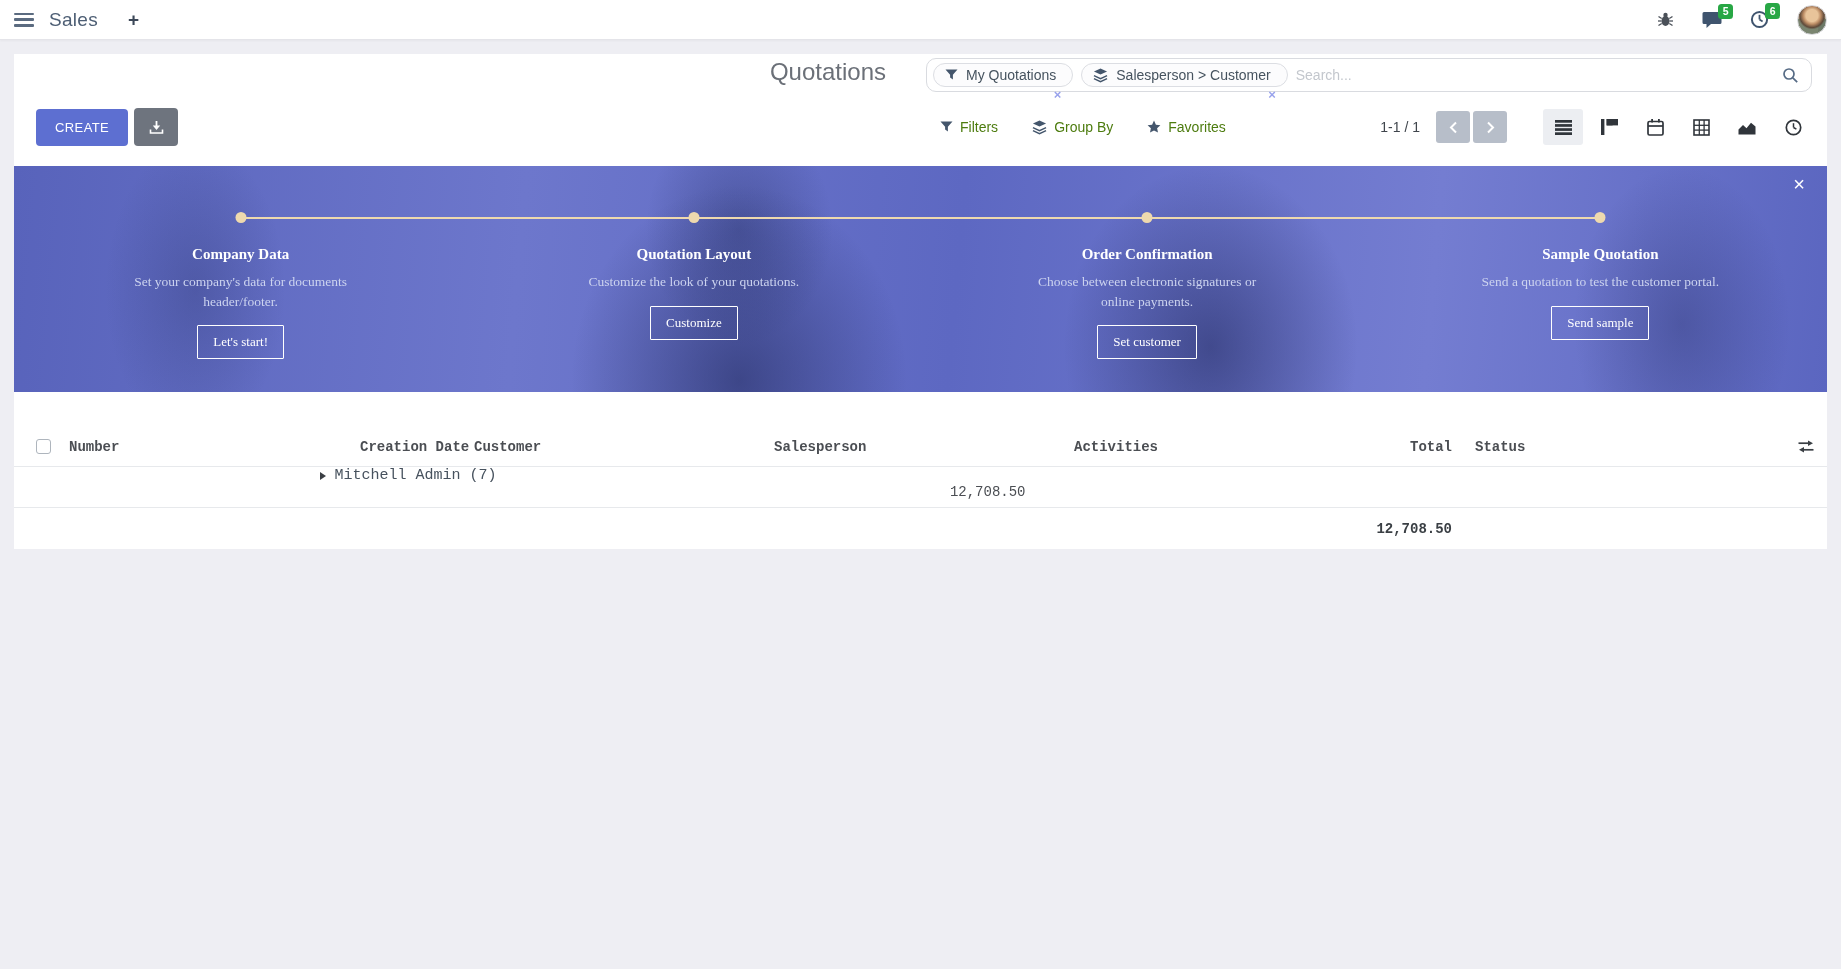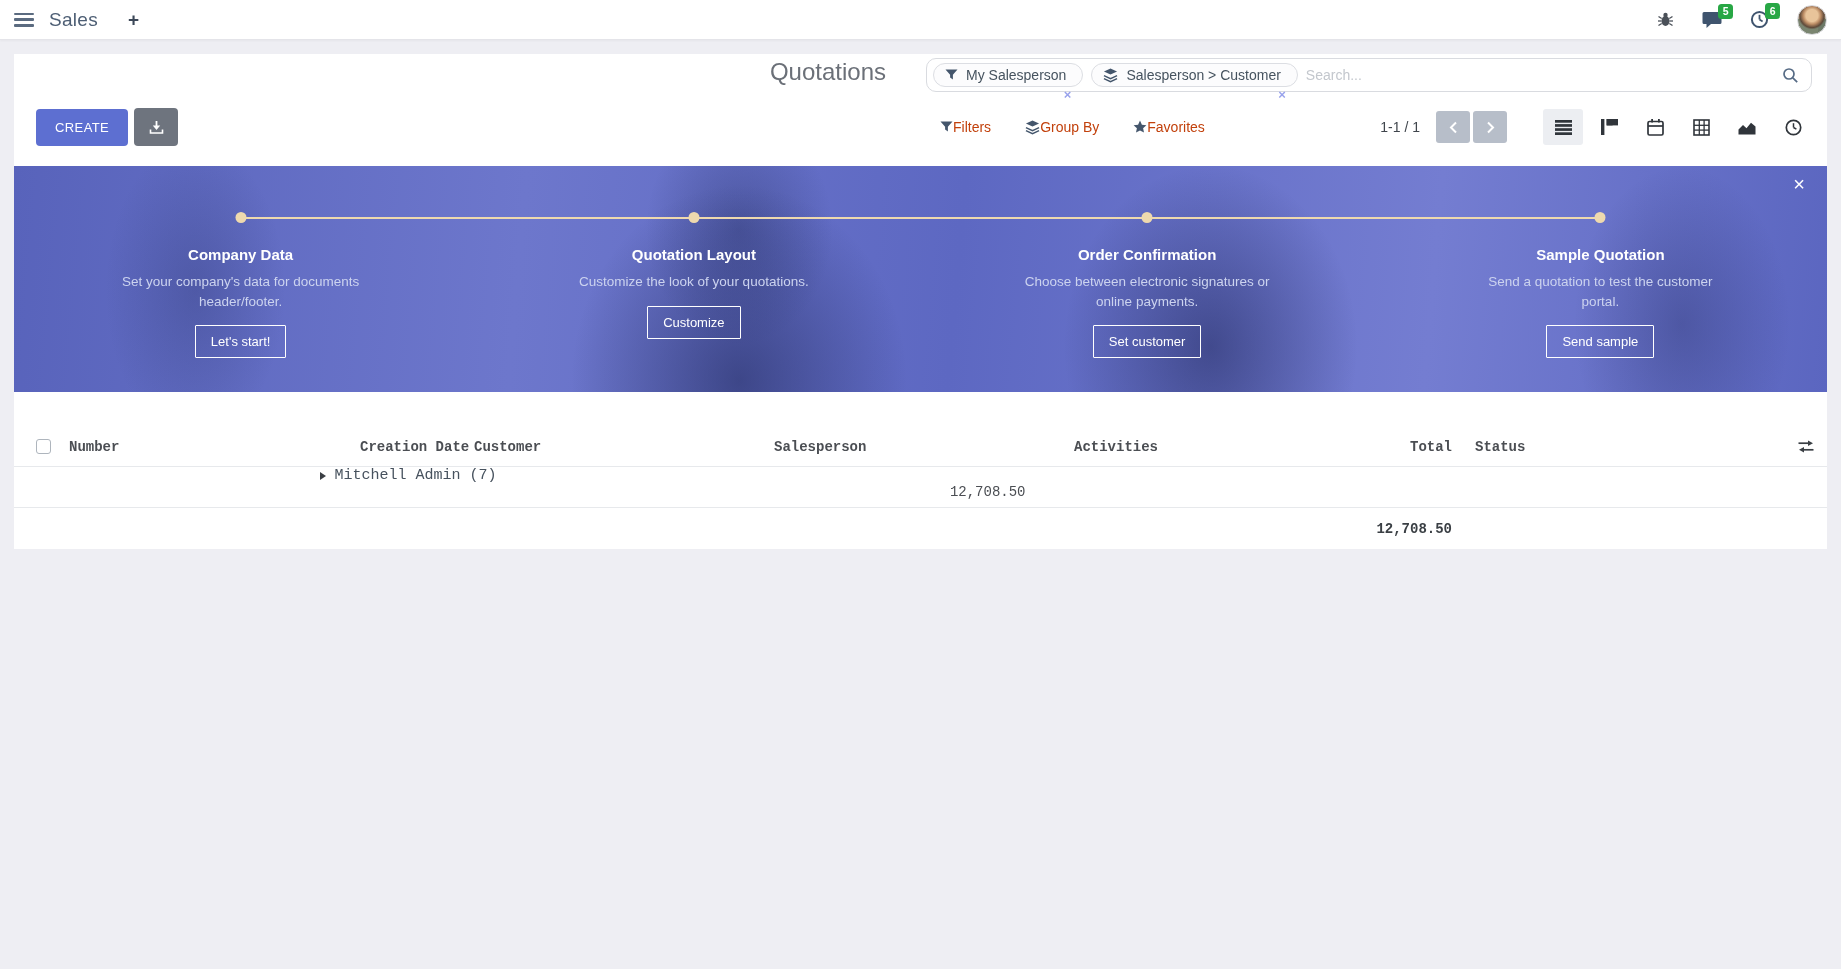--- a/index.html
+++ b/index.html
@@ -67,21 +67,21 @@
   .cp-row2 { position:relative; height:46px; margin-top:4px; display:flex; align-items:center; padding-left:22px; }
   .btn-create {
     background:#5d6fd1; border:none; color:#fff; font-family:inherit;
     font-size:13px; letter-spacing:.4px; padding:11px 19px; border-radius:4px; cursor:pointer;
   }
   .btn-export {
     margin-left:6px; background:#6e747e; border:none; border-radius:4px; cursor:pointer;
     width:44px; height:38px; display:flex; align-items:center; justify-content:center;
   }
   .menus { position:absolute; left:926px; top:0; height:100%; display:flex; align-items:center; gap:34px; }
-  .menu-item { display:flex; align-items:center; font-size:14px; color:#c2410c; cursor:pointer; white-space:nowrap; }
+  .menu-item { display:flex; align-items:center; gap:7px; font-size:14px; color:#4d7c0f; cursor:pointer; white-space:nowrap; }
   .right-cluster { position:absolute; right:14px; top:0; height:100%; display:flex; align-items:center; }
   .pager-text { font-size:14px; color:#3f454c; margin-right:13px; }
   .pager-btn {
     width:34px; height:32px; background:#b7bec9; border:none; border-radius:3px;
     display:flex; align-items:center; justify-content:center; cursor:pointer; margin-left:3px;
   }
   .switcher { display:flex; align-items:center; margin-left:30px; }
   .view-btn { width:40px; height:36px; display:flex; align-items:center; justify-content:center; cursor:pointer; border-radius:3px; margin-left:6px; }
   .view-btn.active { background:#eceef2; }
   
@@ -89,21 +89,21 @@
     position:relative; margin-top:16px; height:226px; overflow:hidden; color:#fff;
     background:
       radial-gradient(ellipse 240px 280px at 40% 95%, rgba(22,30,75,.50), transparent 70%),
       radial-gradient(ellipse 130px 160px at 40% 28%, rgba(35,45,95,.38), transparent 72%),
       radial-gradient(ellipse 210px 260px at 66% 80%, rgba(18,25,70,.46), transparent 70%),
       radial-gradient(ellipse 120px 200px at 10% 55%, rgba(40,50,105,.30), transparent 75%),
       radial-gradient(ellipse 150px 220px at 92% 70%, rgba(30,38,90,.32), transparent 72%),
       linear-gradient(95deg,#5863bb, #6d77cc 28%, #5d68c2 52%, #747dd1 78%, #5b66c0);
   }
   .timeline-line { position:absolute; top:51px; left:12.5%; width:75%; height:2px; background:#eed9ae; }
-  .steps { position:absolute; inset:0; display:flex; }
+  .steps { position:absolute; inset:0; display:flex;font-family:Liberation Serif, serif; }
   .step { width:25%; text-align:center; padding-top:80px; position:relative; }
   .step-dot {
     position:absolute; top:46px; left:50%; transform:translateX(-50%);
     width:11px; height:11px; border-radius:50%; background:#eed9ae;
   }
   .step-title { font-size:15px; font-weight:bold; margin-bottom:9px; color:#fff; }
   .step-desc { font-size:13.5px; color:#ccd3ef; line-height:1.45; max-width:252px; margin:0 auto; }
   .step-btn {
     margin-top:14px; display:inline-block; background:transparent; color:#fff;
     border:1px solid #fff; border-radius:1px; font-family:inherit;
@@ -183,21 +183,21 @@
 
 <div class="card">
 
   <div class="cp-row1">
     <div class="page-title">Quotations</div>
     <div class="search-bar">
       <div class="facet">
         <svg width="13" height="12" viewBox="0 0 13 12">
             <path d="M0.5 0.5 h12 l-4.6 5.3 v4.7 l-2.8 -1.9 v-2.8 z" fill="#44566c"></path>
           </svg>
-        <span>My Salesperson</span>
+        <span>My Quotations</span>
         <span class="facet-x">×</span>
       </div>
       <div class="facet">
         <svg width="15" height="15" viewBox="0 0 16 16">
           <path d="M8 0.5 l7 3.2 -7 3.2 -7 -3.2 z" fill="#44566c"></path>
           <path d="M1 8.2 l7 3.2 7 -3.2" fill="none" stroke="#44566c" stroke-width="1.5"></path>
           <path d="M1 11.4 l7 3.2 7 -3.2" fill="none" stroke="#44566c" stroke-width="1.5"></path>
         </svg>
         <span>Salesperson &gt; Customer</span>
         <span class="facet-x">×</span>

